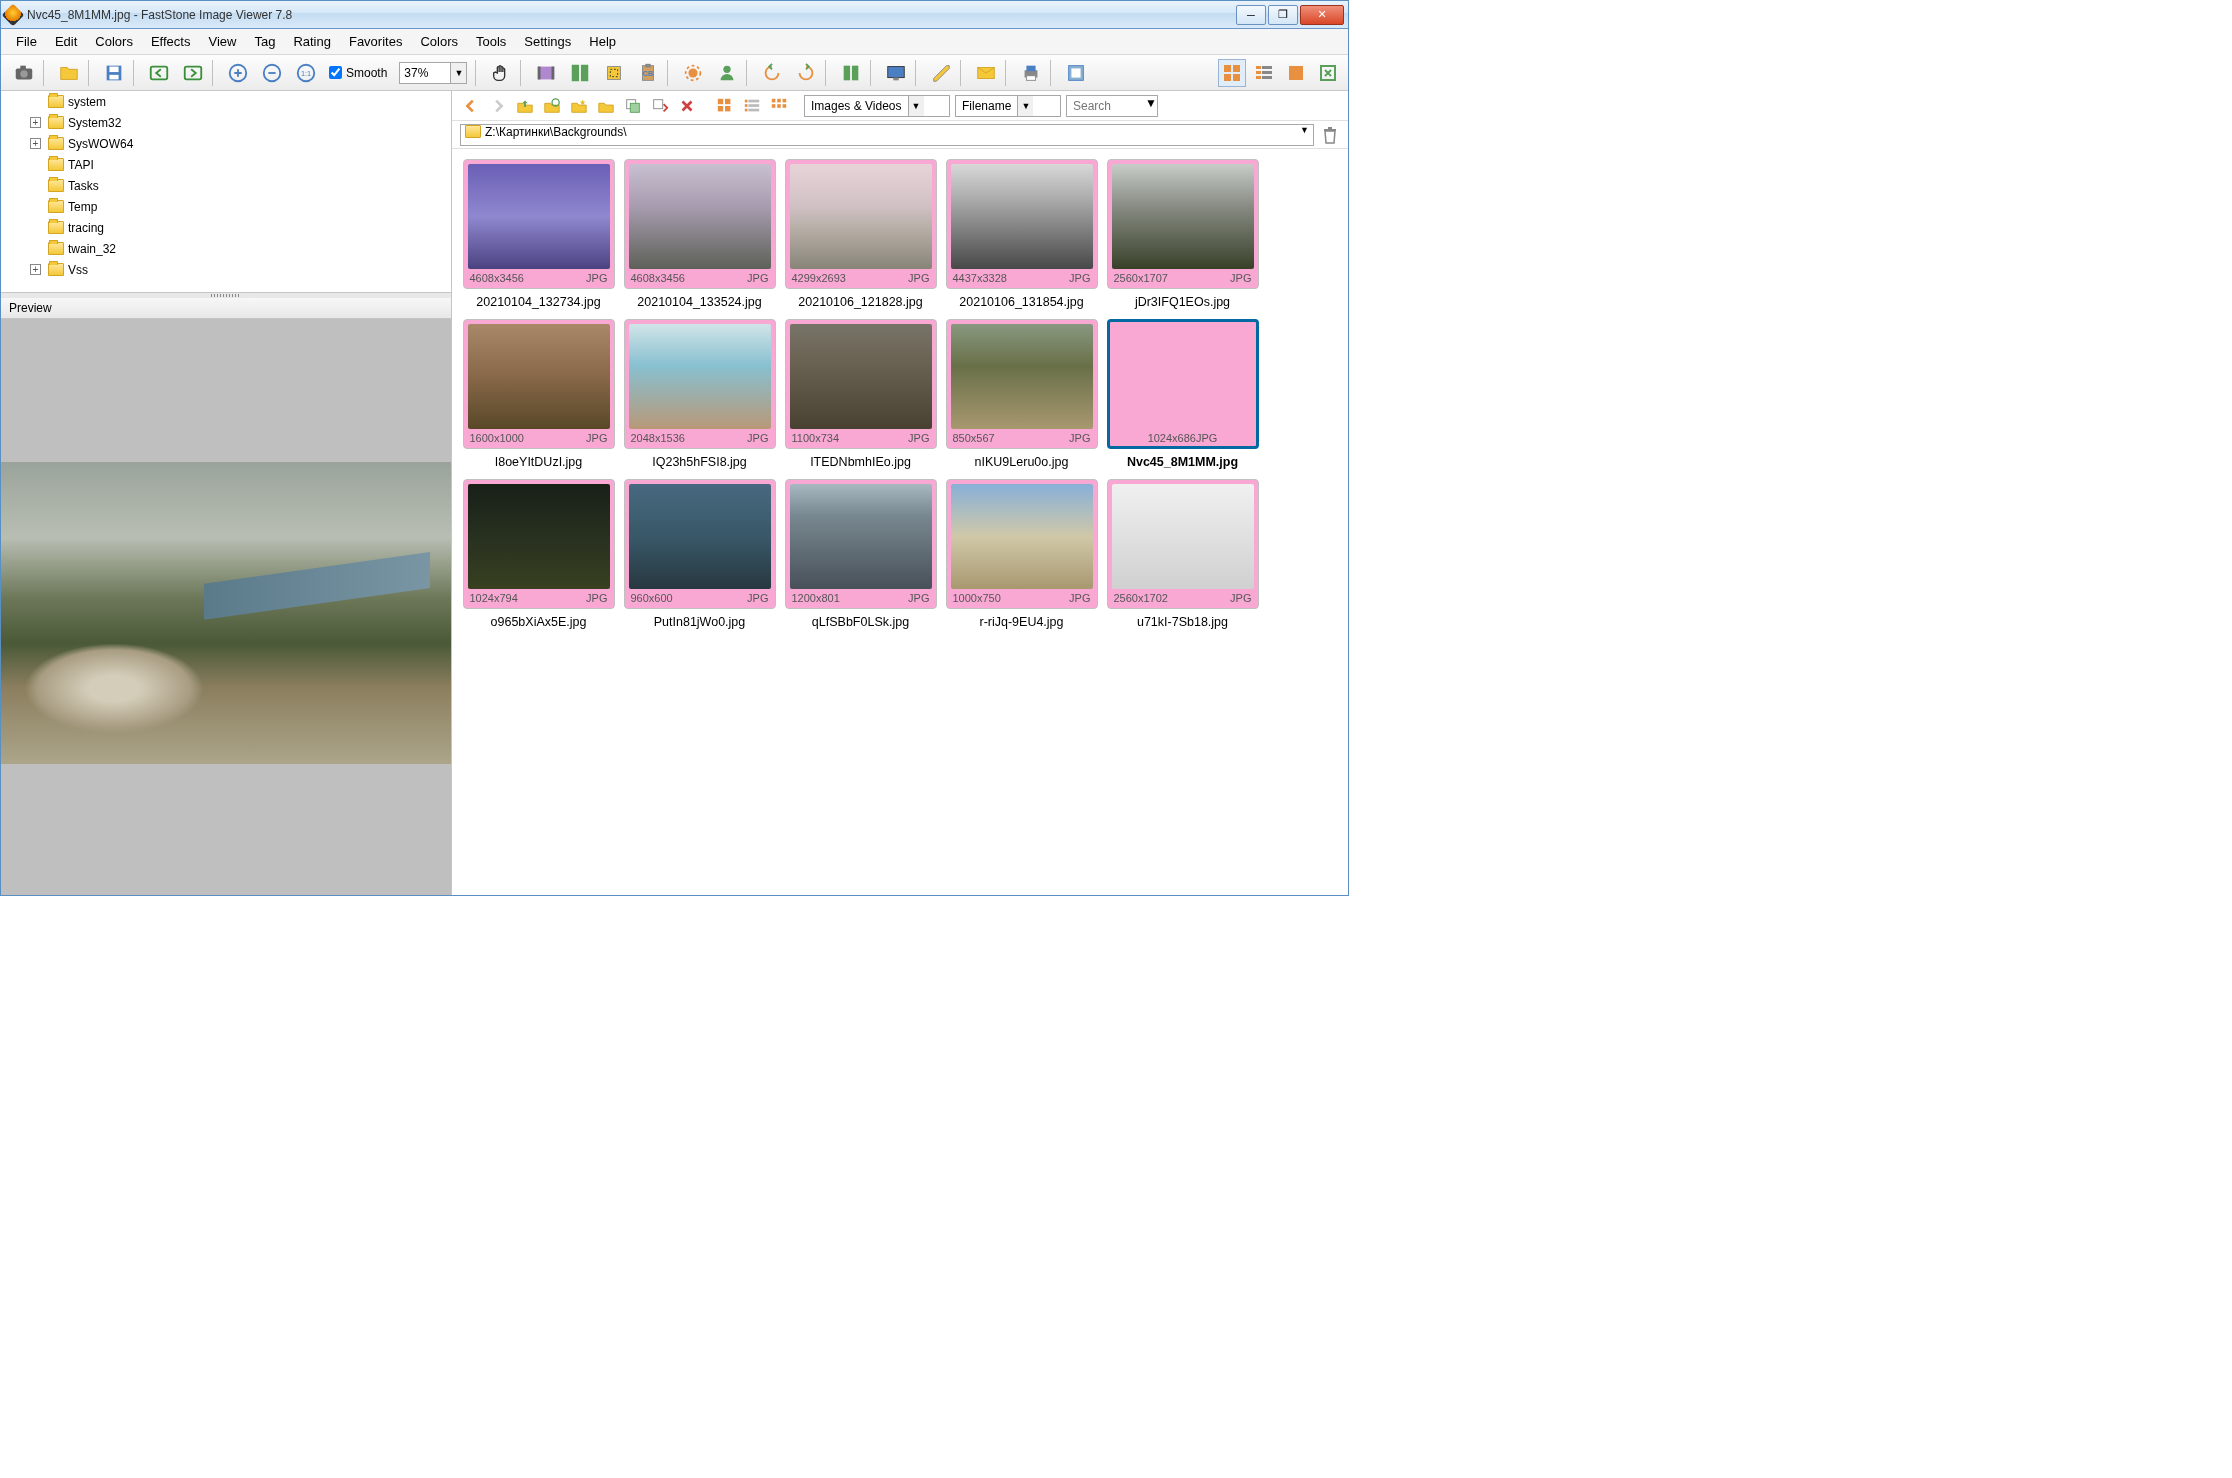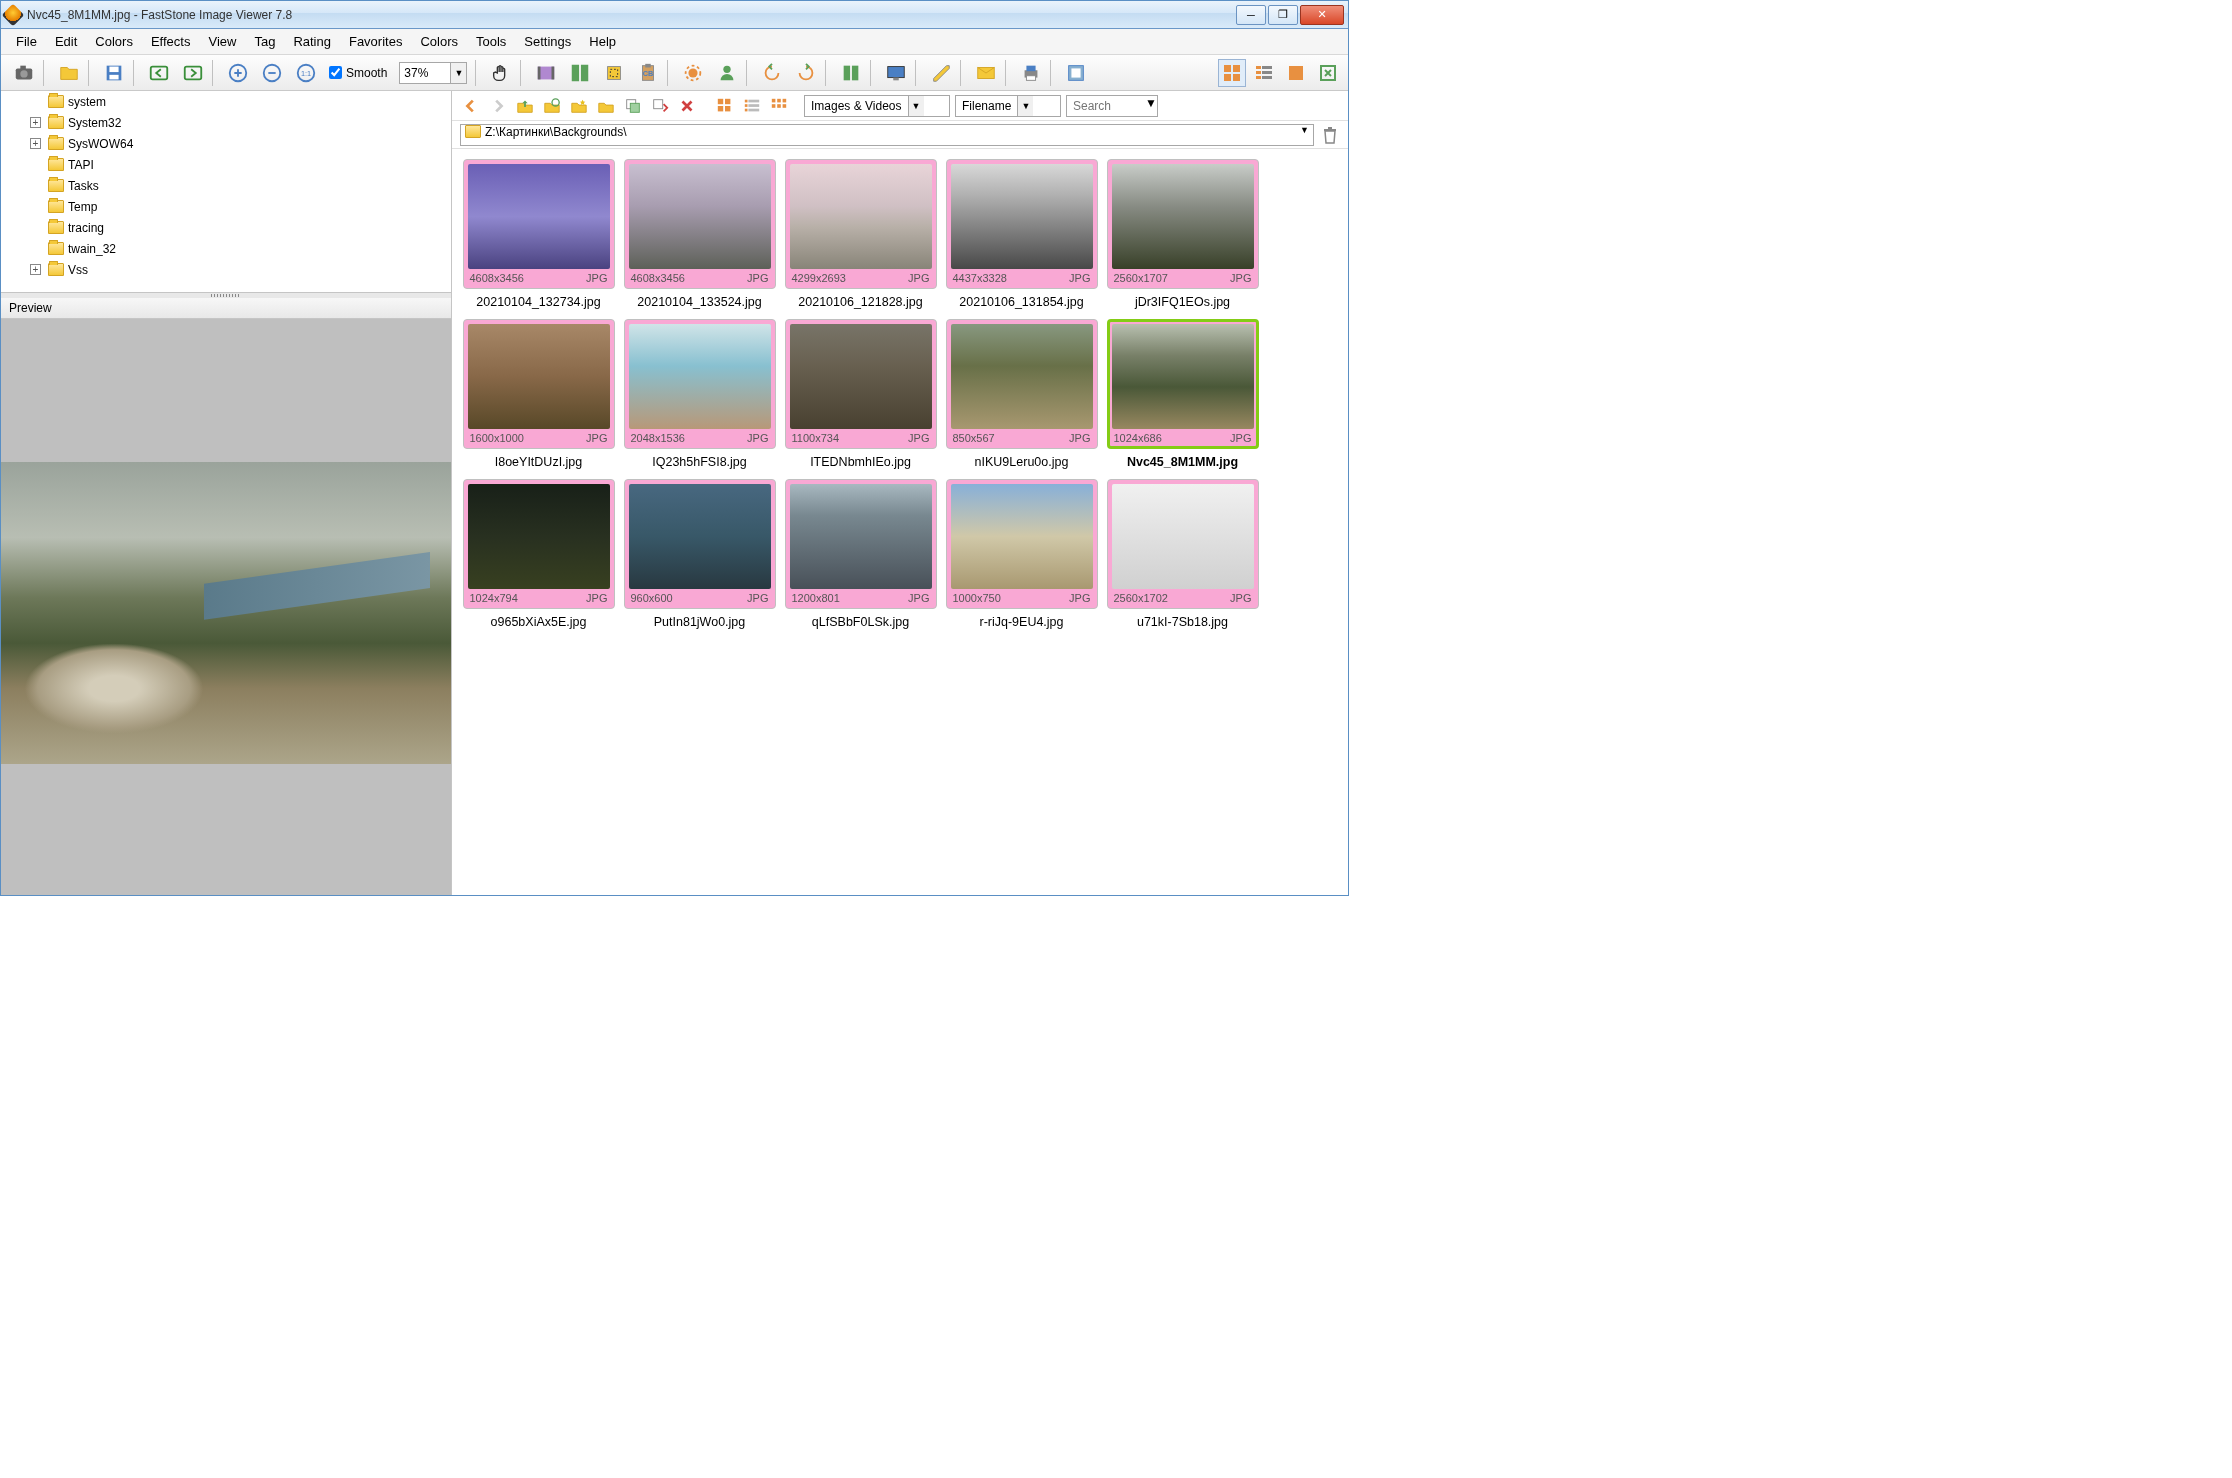--- a/index.html
+++ b/index.html
@@ -52,21 +52,21 @@
 .search-box input { border: none; width: 78px; padding: 0 6px; font-size: 12px; color: #888; }
 .pathbar { height: 28px; display: flex; align-items: center; padding: 0 8px; gap: 6px; border-bottom: 1px solid #e0e0e0; }
 .path-input { flex: 1; border: 1px solid #a7a7a7; height: 22px; display: flex; align-items: flex-start; padding: 0 4px; gap: 4px; font-size: 12px; }
 .path-input .folder-ic { width: 16px; height: 13px; background: linear-gradient(#ffe79c,#f4c838); border: 1px solid #d4a423; border-radius: 1px; }
 .path-input .pdd { margin-left: auto; font-size: 9px; }
 .trash-ic { width: 20px; height: 20px; }
 .thumb-area { flex: 1; padding: 10px; overflow: auto; }
 .thumb-grid { display: grid; grid-template-columns: repeat(5,153px); gap: 10px 8px; }
 .thumb-cell { display: flex; flex-direction: column; align-items: center; }
 .thumb-box { width: 152px; height: 130px; border: 1px solid #c0c0c0; border-radius: 4px; background: #f9a8d4; display: flex; flex-direction: column; padding: 4px; }
-.thumb-cell.sel .thumb-box { border: 3px solid #84cc16; padding: 2px; }
+.thumb-cell.sel .thumb-box { border: 3px solid #0369a1; padding: 2px; align-items: center; }
 .thumb-img { flex: 1; border-radius: 2px; margin-bottom: 3px; }
 .thumb-meta { display: flex; justify-content: space-between; font-size: 11px; color: #555; padding: 0 2px; }
 .thumb-name { font-size: 12.5px; margin-top: 6px; text-align: center; }
 .thumb-name.sel-name { font-weight: 600; }
 
 .tg0 { background: linear-gradient(180deg,#6a5fb5,#9088cf 50%,#4a4280); }
 .tg1 { background: linear-gradient(180deg,#c8bfd0,#a89db0 40%,#5d6058); }
 .tg2 { background: linear-gradient(180deg,#e8d4d8,#d0c0c4 40%,#b8b0a8 60%,#888478); }
 .tg3 { background: linear-gradient(180deg,#d8d8d8,#b0b0b0 30%,#484848); }
 .tg4 { background: linear-gradient(180deg,#c8ccc8,#888c84 40%,#384028); }

